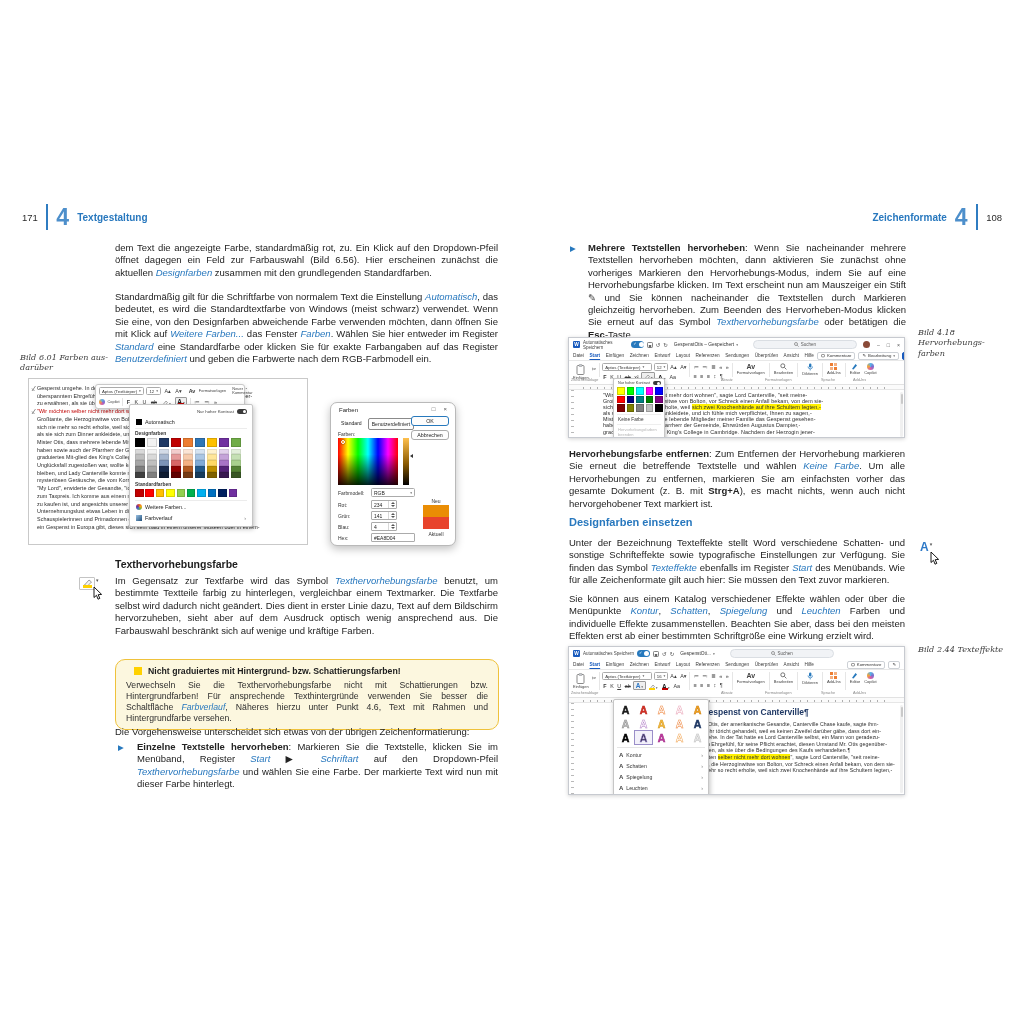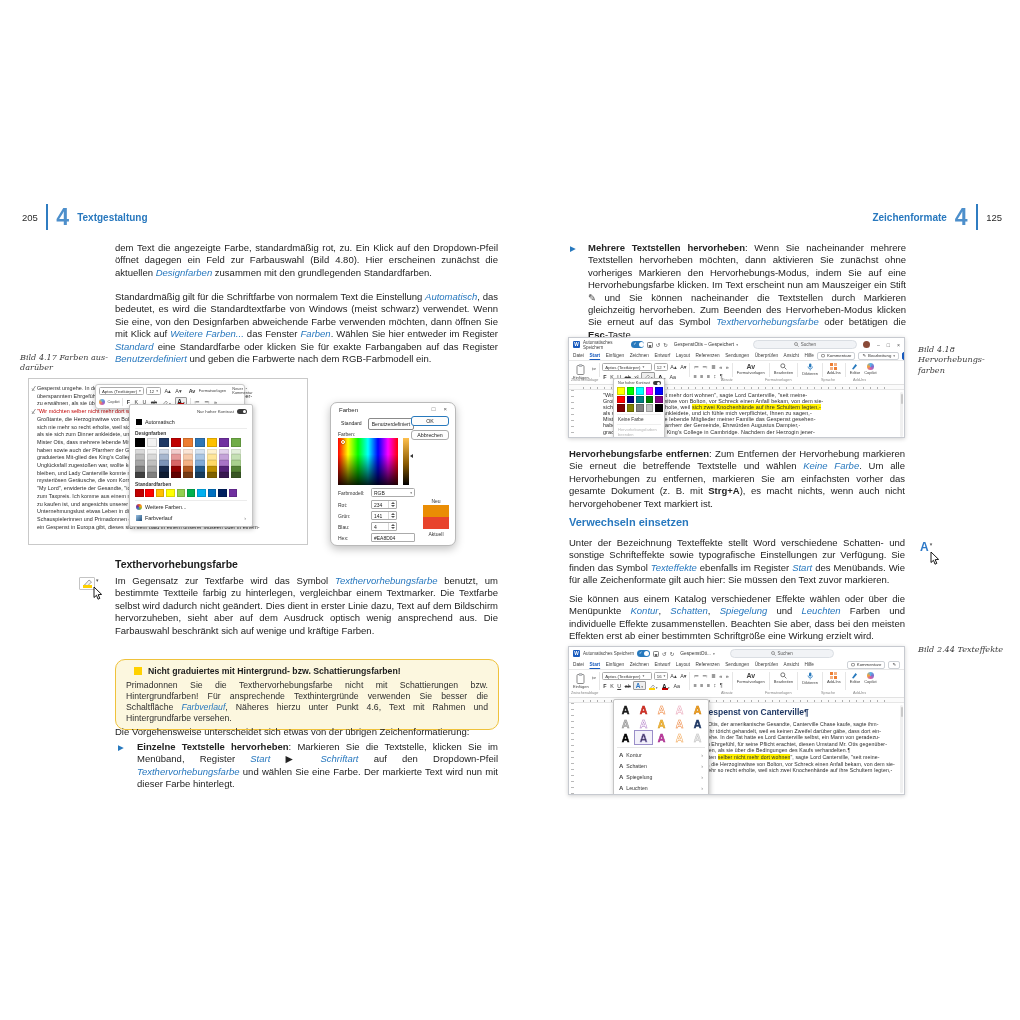--- a/index.html
+++ b/index.html
@@ -153,31 +153,31 @@
 .fxin{display:flex}
 .fxl{font-size:10.5px;font-weight:700;font-style:normal;color:var(--fc);-webkit-text-stroke:.5px var(--sc);line-height:12px}
 .fxmenu{margin-top:3px;border-top:1px solid #E5E5E5;padding-top:1px}
 .fxmi{display:flex;align-items:center;gap:3px;font-size:5.2px;color:#333;padding:2.5px 2px}
 .fxmi .mia{font-size:6px;font-weight:700;color:#444}
 </style>
 </head>
 <body>
 
 <div class="hdr" style="left:22px;top:202px">
-  <span class="pnum">205</span>
+  <span class="pnum">171</span>
   <span class="chbar"></span>
   <span class="chnum">4</span>
   <span class="htitle">Textgestaltung</span>
 </div>
 
-<div class="p" style="left:115px;top:242px;width:383px"><span class="seg-n">dem Text die angezeigte Farbe, standardmäßig rot, zu. Ein Klick auf den Dropdown-Pfeil öffnet dagegen ein Feld zur Farbauswahl (Bild 4.80). Hier erscheinen zunächst die aktuellen </span><span class="seg-i">Designfarben</span><span class="seg-n"> zusammen mit den grundlegenden Standardfarben.</span></div>
+<div class="p" style="left:115px;top:242px;width:383px"><span class="seg-n">dem Text die angezeigte Farbe, standardmäßig rot, zu. Ein Klick auf den Dropdown-Pfeil öffnet dagegen ein Feld zur Farbauswahl (Bild 6.56). Hier erscheinen zunächst die aktuellen </span><span class="seg-i">Designfarben</span><span class="seg-n"> zusammen mit den grundlegenden Standardfarben.</span></div>
 <div class="p" style="left:115px;top:291px;width:383px"><span class="seg-n">Standardmäßig gilt für die Schriftfarbe von normalem Text die Einstellung </span><span class="seg-i">Automatisch</span><span class="seg-n">, das bedeutet, es wird die Standardtextfarbe von Windows (meist schwarz) verwendet. Wenn Sie eine, von den Designfarben abweichende Farbe verwenden möchten, dann öffnen Sie mit Klick auf </span><span class="seg-i">Weitere Farben...</span><span class="seg-n"> das Fenster </span><span class="seg-i">Farben</span><span class="seg-n">. Wählen Sie hier entweder im Register </span><span class="seg-i">Standard</span><span class="seg-n"> eine Standardfarbe oder klicken Sie für exakte Farbangaben auf das Register </span><span class="seg-i">Benutzerdefiniert</span><span class="seg-n"> und geben die Farbwerte nach dem RGB-Farbmodell ein.</span></div>
 
 <div class="cap" style="left:20px;top:352px;width:88px">
-  <div>Bild 4.17 Farben aus-</div>
+  <div>Bild 6.01 Farben aus-</div>
     <div>darüber</div>
 </div>
 
 <div class="f17" style="left:28px;top:378px;width:280px;height:167px">
   <svg class="revmark" style="top:6px" width="6" height="7">
       <path d="M1 6 L4.5 1 M1 3.5 L3.5 6" stroke="#666" stroke-width="0.7" fill="none"></path>
     </svg>
   <svg class="revmark" style="top:29px" width="6" height="7">
       <path d="M1 6 L4.5 1 M1 3.5 L3.5 6" stroke="#666" stroke-width="0.7" fill="none"></path>
     </svg>
@@ -426,38 +426,38 @@
     </svg>
 </div>
 
 <div class="p" style="left:115px;top:575px;width:383px"><span class="seg-n">Im Gegensatz zur Textfarbe wird das Symbol </span><span class="seg-i">Texthervorhebungsfarbe</span><span class="seg-n"> benutzt, um bestimmte Textteile farbig zu hinterlegen, vergleichbar einem Textmarker. Die Textfarbe selbst wird dadurch nicht geändert. Dies dient in erster Linie dazu, Text auf dem Bildschirm hervorzuheben, sieht aber auf dem Ausdruck optisch wenig ansprechend aus. Die Farbauswahl beschränkt sich auf wenige und kräftige Farben.</span></div>
 
 <div class="note" style="left:115px;top:659px;width:384px">
   <div class="note-title">
     <span class="note-sq"></span>
     <span>Nicht graduiertes mit Hintergrund- bzw. Schattierungsfarben!</span>
   </div>
-  <div class="note-body"><span class="seg-n">Primadonnen Sie die Texthervorhebungsfarbe nicht mit Schattierungen bzw. Hintergrundfarben! Für ansprechende Texthintergründe verwenden Sie besser die Schaltfläche </span><span class="seg-i">Farbverlauf</span><span class="seg-n">, Näheres hierzu unter Punkt 4.6, Text mit Rahmen und Hintergrundfarbe versehen.</span></div>
+  <div class="note-body"><span class="seg-n">Verwechseln Sie die Texthervorhebungsfarbe nicht mit Schattierungen bzw. Hintergrundfarben! Für ansprechende Texthintergründe verwenden Sie besser die Schaltfläche </span><span class="seg-i">Farbverlauf</span><span class="seg-n">, Näheres hierzu unter Punkt 4.6, Text mit Rahmen und Hintergrundfarbe versehen.</span></div>
 </div>
 
 <div class="p" style="left:115px;top:726px;width:383px"><span class="seg-n">Die Vorgehensweise unterscheidet sich etwas von der übrigen Zeichenformatierung:</span></div>
 <span class="tri" style="left:118px;top:743px">▶</span>
 <div class="p" style="left:137px;top:741px;width:361px"><span class="seg-b">Einzelne Textstelle hervorheben</span><span class="seg-n">: Markieren Sie die Textstelle, klicken Sie im Menüband, Register </span><span class="seg-i">Start</span><span class="seg-n"> ▶ </span><span class="seg-i">Schriftart</span><span class="seg-n"> auf den Dropdown-Pfeil </span><span class="seg-i">Texthervorhebungsfarbe</span><span class="seg-n"> und wählen Sie eine Farbe. Der markierte Text wird nun mit dieser Farbe hinterlegt.</span></div>
 
 <div class="hdr" style="left:790px;top:202px;width:212px;justify-content:flex-end">
   <span class="htitle">Zeichenformate</span>
   <span class="chnum">4</span>
   <span class="chbar"></span>
-  <span class="pnum">125</span>
+  <span class="pnum">108</span>
 </div>
 
 <span class="tri" style="left:570px;top:244px">▶</span>
 <div class="p" style="left:588px;top:242px;width:318px"><span class="seg-b">Mehrere Textstellen hervorheben</span><span class="seg-n">: Wenn Sie nacheinander mehrere Textstellen hervorheben möchten, dann aktivieren Sie zunächst ohne vorheriges Markieren den Hervorhebungs-Modus, indem Sie auf eine Hervorhebungsfarbe klicken. Im Text erscheint nun am Mauszeiger ein Stift </span><span class="seg-pen">✎</span><span class="seg-n"> und Sie können nacheinander die Textstellen durch Markieren gleichzeitig hervorheben. Zum Beenden des Hervorheben-Modus klicken Sie erneut auf das Symbol </span><span class="seg-i">Texthervorhebungsfarbe</span><span class="seg-n"> oder betätigen die </span><span class="seg-k">Esc</span><span class="seg-n">-Taste.</span></div>
 
-<div class="cap" style="left:918px;top:344px;width:90px">
+<div class="cap" style="left:918px;top:327px;width:90px">
   <div>Bild 4.18 Hervorhebungs-</div>
     <div>farben</div>
 </div>
 
 <div class="win" style="left:568px;top:337px;width:337px;height:101px">
   <div class="tbar">
     <span class="wlogo">W</span>
     <span>Automatisches Speichern</span>
     <span class="tgl">
         <em>✓</em>
@@ -671,21 +671,21 @@
         <span class="sw" style="--c: #808080;"></span>
         <span class="sw" style="--c: #C0C0C0;"></span>
         <span class="sw" style="--c: #000000;"></span>
       </div>
     <div class="ddrow">Keine Farbe</div>
     <div class="ddrow dis">Hervorhebungsfarben beenden</div>
   </div>
 </div>
 
 <div class="p" style="left:569px;top:448px;width:336px"><span class="seg-b">Hervorhebungsfarbe entfernen</span><span class="seg-n">: Zum Entfernen der Hervorhebung markieren Sie erneut die betreffende Textstelle und wählen </span><span class="seg-i">Keine Farbe</span><span class="seg-n">. Um alle Hervorhebungen zu entfernen, markieren Sie am einfachsten vorher das gesamte Dokument (z. B. mit </span><span class="seg-k">Strg+A</span><span class="seg-n">), es macht nichts, wenn auch nicht hervorgehobener Text markiert ist.</span></div>
-<div class="secH blue" style="left:569px;top:516px">Verwechseln einsetzen</div>
+<div class="secH blue" style="left:569px;top:516px">Designfarben einsetzen</div>
 <div class="p" style="left:569px;top:537px;width:336px"><span class="seg-n">Unter der Bezeichnung Texteffekte stellt Word verschiedene Schatten- und sonstige Schrifteffekte sowie typografische Einstellungen zur Verfügung. Sie finden das Symbol </span><span class="seg-i">Texteffekte</span><span class="seg-n"> ebenfalls im Register </span><span class="seg-i">Start</span><span class="seg-n"> des Menübands. Wie für alle Zeichenformate gilt auch hier: Sie müssen den Text zuvor markieren.</span></div>
 
 <div class="mic-box" style="left:920px;top:541px">
   <span class="bigA">A</span>
   <span class="mini-caret">▾</span>
   <svg class="cursor" style="left:10px;top:11px" width="10" height="13">
       <path d="M1 0 L1 10.5 L3.5 8.3 L5 12.2 L6.8 11.4 L5.2 7.7 L8.6 7.4 Z" fill="#fff" stroke="#000" stroke-width="0.9"></path>
     </svg>
 </div>
 

